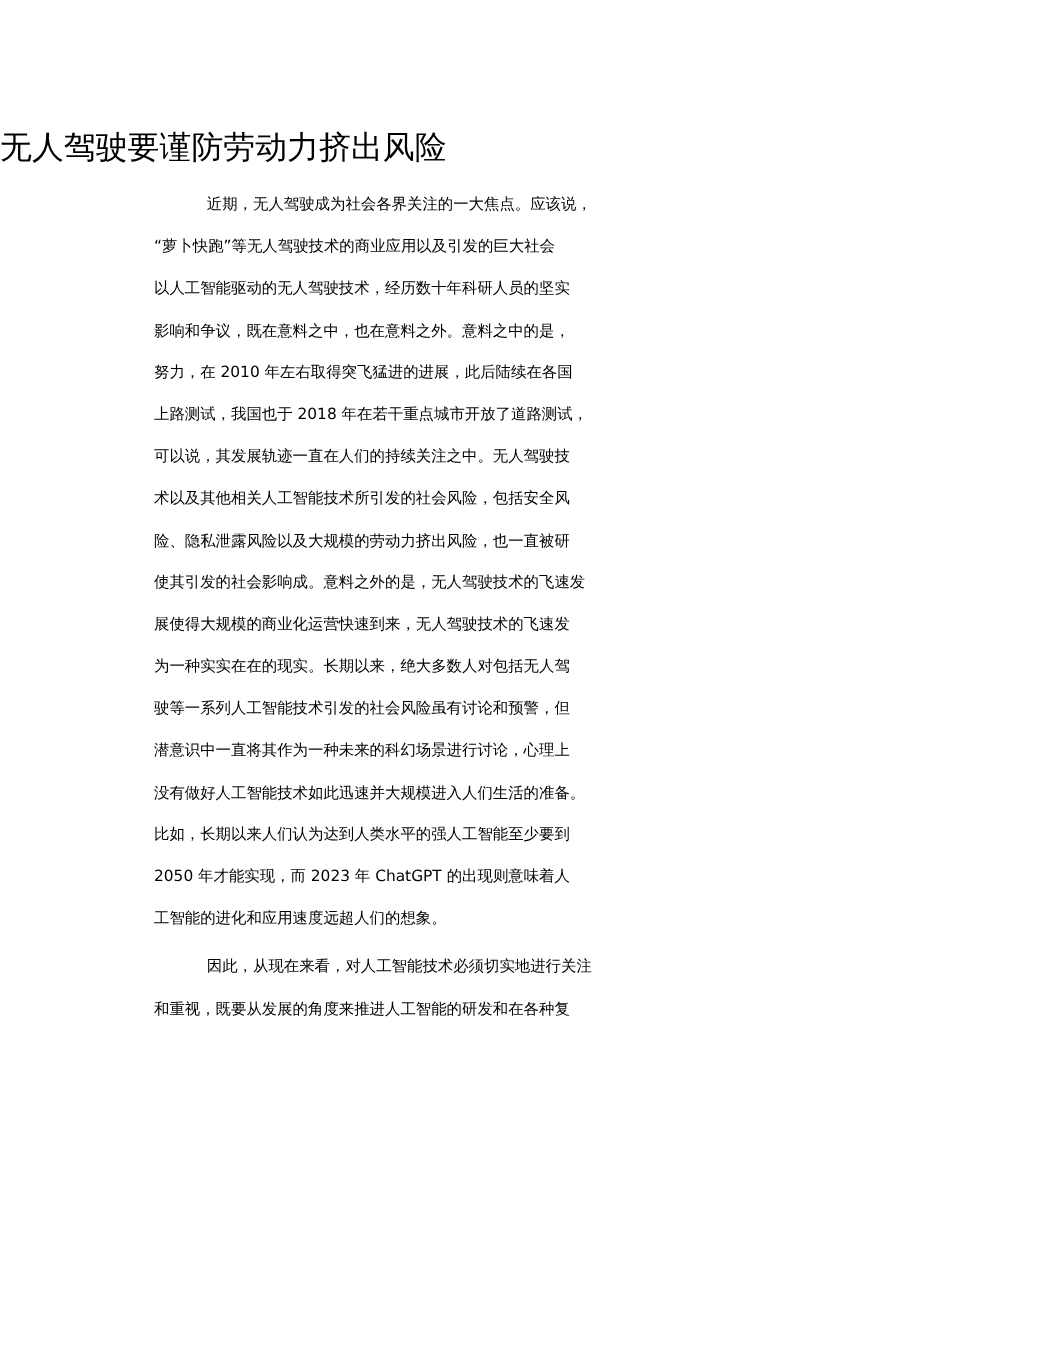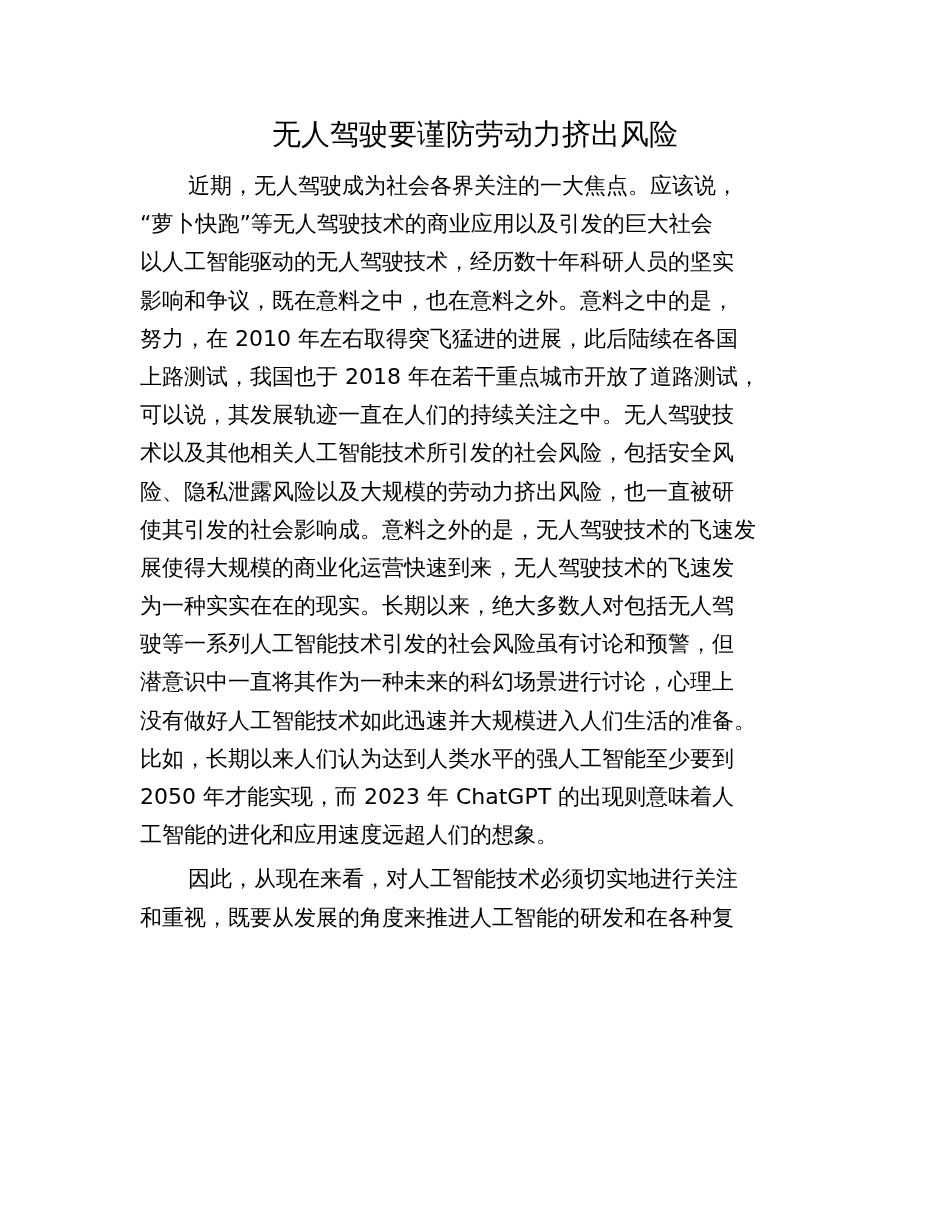--- a/index.html
+++ b/index.html
@@ -21,34 +21,33 @@
       top: 0;
       width: 950px;
       height: 1230px;
       background: #ffffff;
     }
     .title {
       position: absolute;
       left: 0;
       top: 112px;
       width: 950px;
-      text-align: center;
       font-size: 29px;
       line-height: 44px;
       letter-spacing: 0px;
       white-space: nowrap;
     }
     .body-text {
       position: absolute;
       left: 140px;
       top: 167px;
       width: 700px;
     }
     .line {
-      font-size: 22px;
+      font-size: 14px;
       line-height: 38.2px;
       white-space: nowrap;
       height: 38.2px;
     }
     .line.indent {
       padding-left: 48px;
     }
     .para-gap {
       height: 6px;
     }

